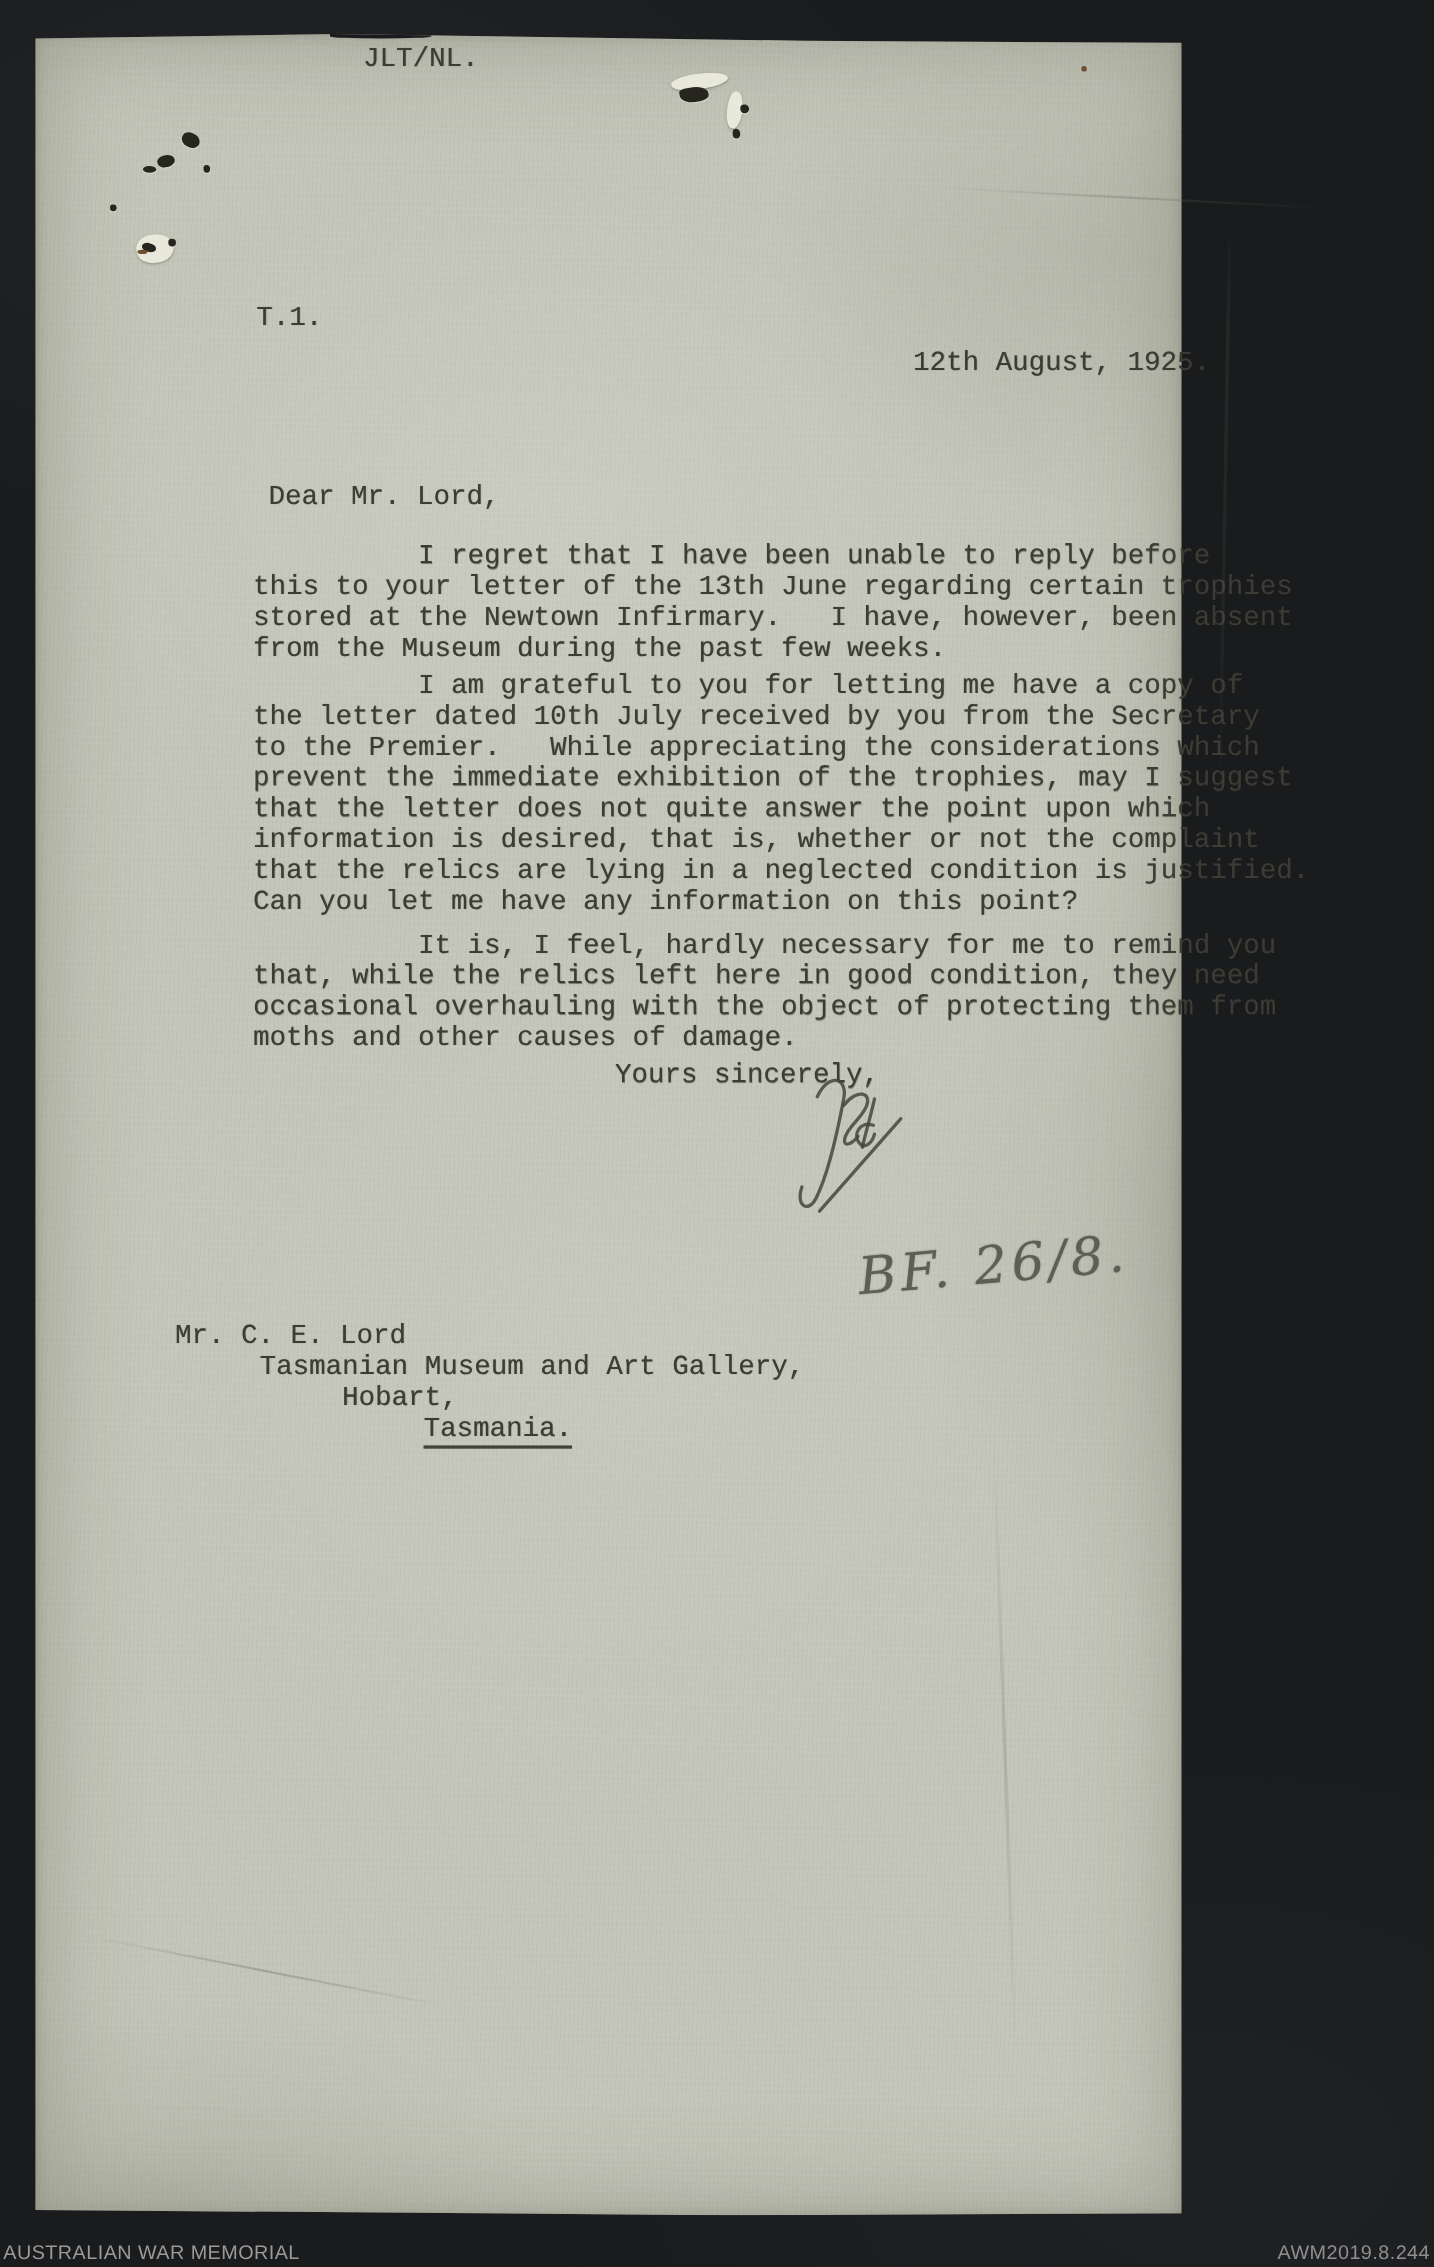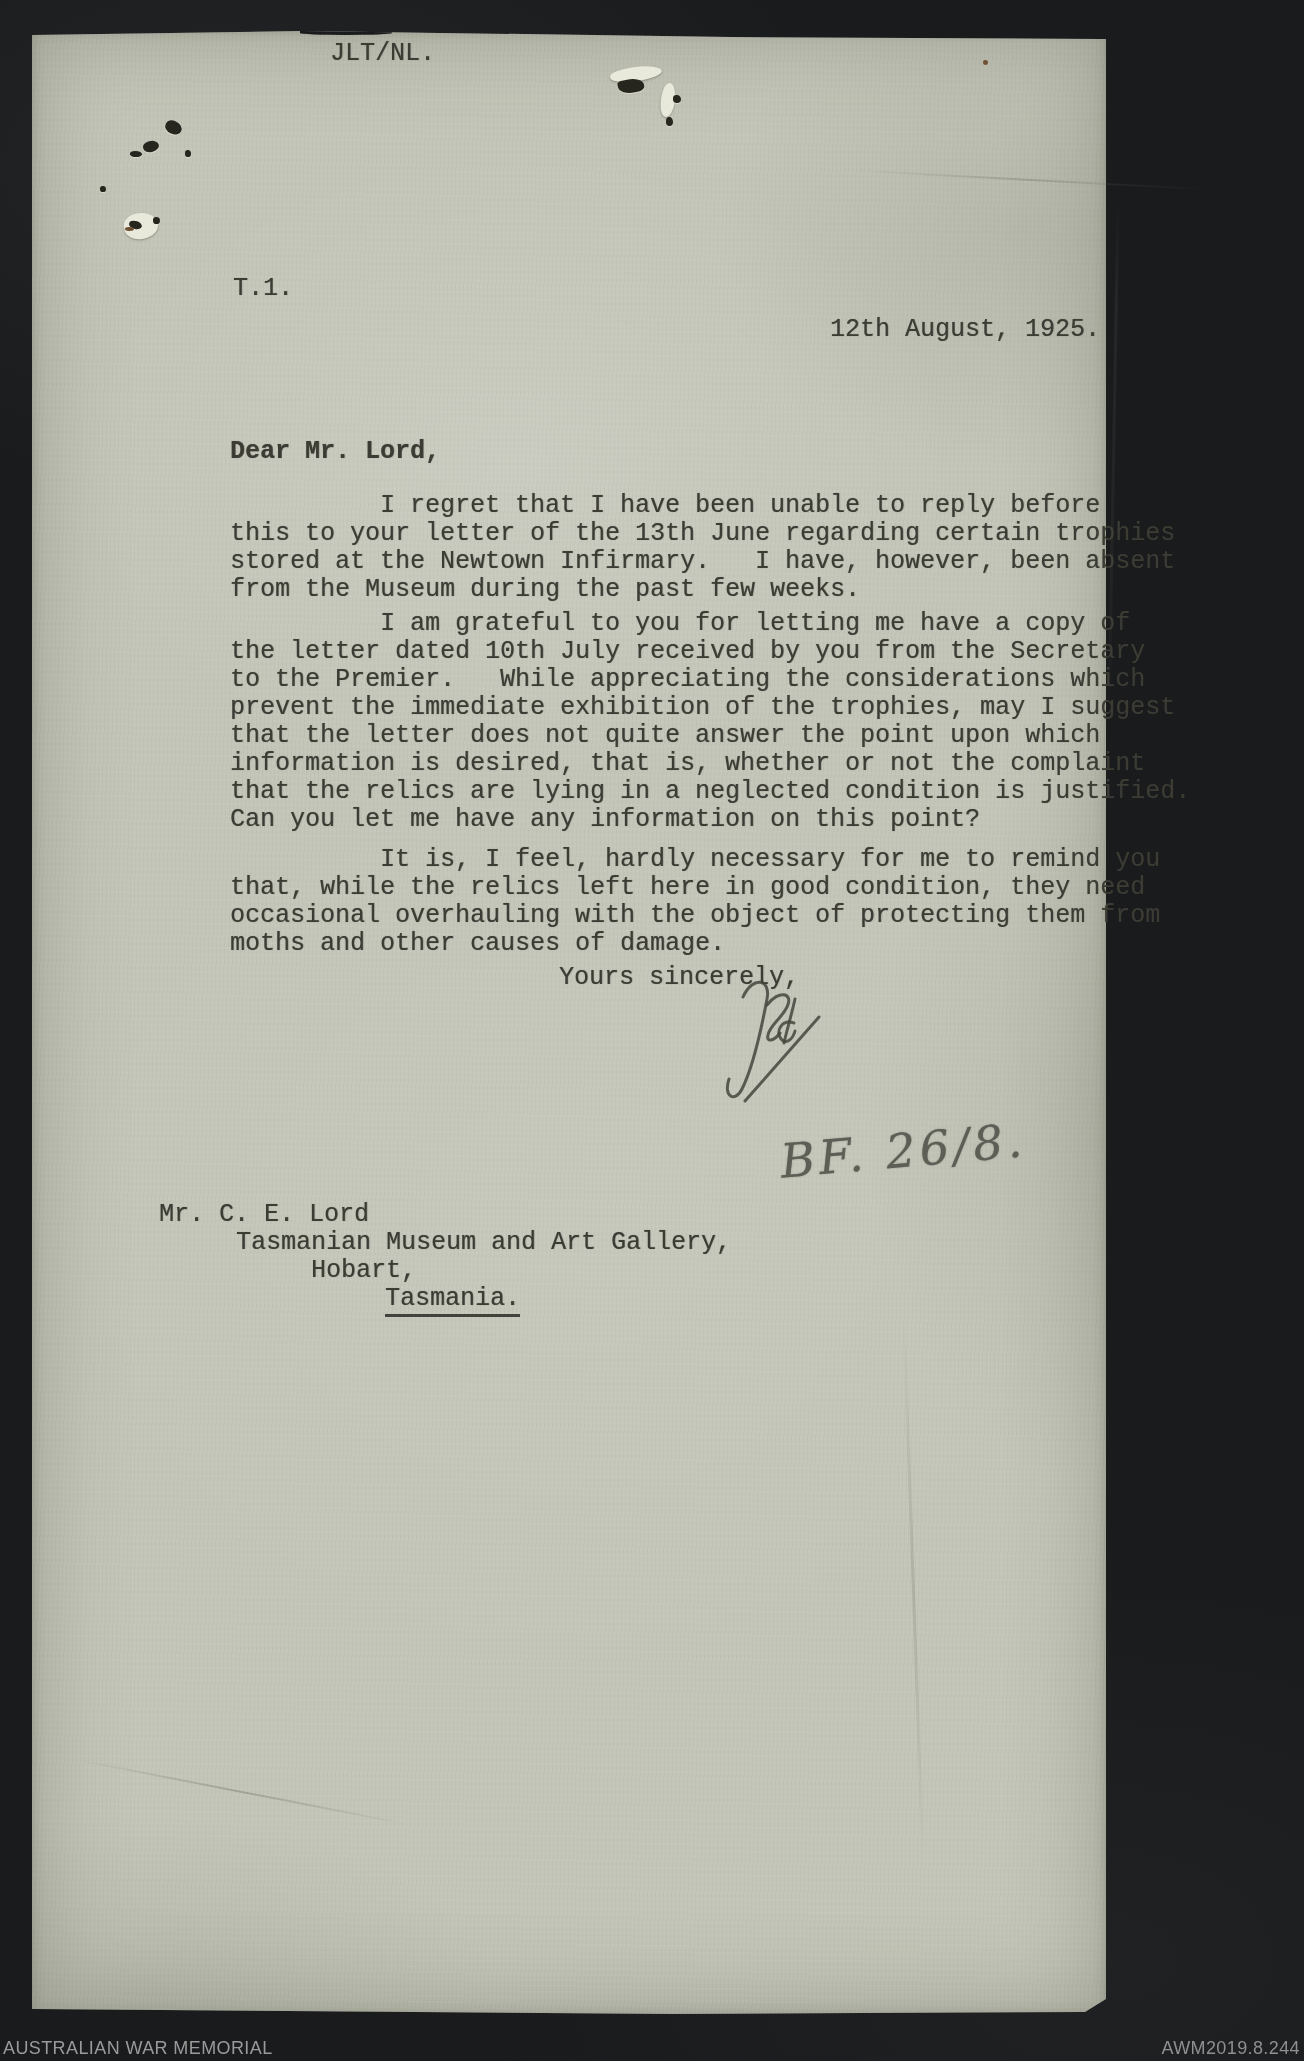--- a/index.html
+++ b/index.html
@@ -18,33 +18,32 @@
     background-image:
       radial-gradient(ellipse 700px 500px at 45% 22%, rgba(255,255,255,0.12), transparent 65%),
       radial-gradient(ellipse 800px 700px at 50% 60%, rgba(255,255,255,0.06), transparent 70%),
       radial-gradient(ellipse 500px 400px at 92% 10%, rgba(120,124,108,0.18), transparent 60%),
       radial-gradient(ellipse 600px 300px at 10% 99%, rgba(115,119,103,0.16), transparent 60%),
       radial-gradient(ellipse 400px 600px at 100% 55%, rgba(120,124,108,0.14), transparent 60%),
       repeating-linear-gradient(92deg, rgba(100,104,90,0.05) 0 1px, transparent 1px 4px),
       repeating-linear-gradient(1deg, rgba(255,255,255,0.04) 0 2px, transparent 2px 6px);
     box-shadow: inset 0 0 90px rgba(92,95,80,0.38), inset 0 0 12px rgba(85,88,74,0.30);
     clip-path: polygon(0 4px, 270px 0, 700px 6px, 1238px 9px, 1238px 1866px, 1053px 1981px, 640px 1983px, 0 1978px);
-    padding-left: 32px;
   }
   .typed{
     position:absolute;
     font-family:"Liberation Mono","DejaVu Sans Mono",monospace;
     font-size:25px;line-height:28px;color:#3c3c35;
     white-space:pre;letter-spacing:0;
     text-shadow:0.4px 0.3px 0.8px rgba(48,48,42,0.55);
   }
   .pos-ref{left:298px;top:9px;}
   .pos-fileno{left:175px;top:244px;margin-left:26px;}
   .pos-date{left:798px;top:285px;}
-  .pos-salutation{left:198px;top:407px;font-weight:bold;}
+  .pos-salutation{left:212px;top:407px;}
   .pos-para1{left:198px;top:461px;}
   .pos-para2{left:198px;top:579px;}
   .pos-para3{left:198px;top:815px;}
   .pos-closing{left:527px;top:933px;}
   .pos-rcpt0{left:127px;top:1170px;text-align:center;}
   .pos-rcpt1{left:204px;top:1198px;}
   .pos-rcpt2{left:279px;top:1226px;}
   .pos-rcpt3{left:353px;top:1254px;border-bottom:3px solid #43433c;padding-bottom:1px;}
   
   #signature{position:absolute;left:683px;top:942px;width:120px;height:140px;}

